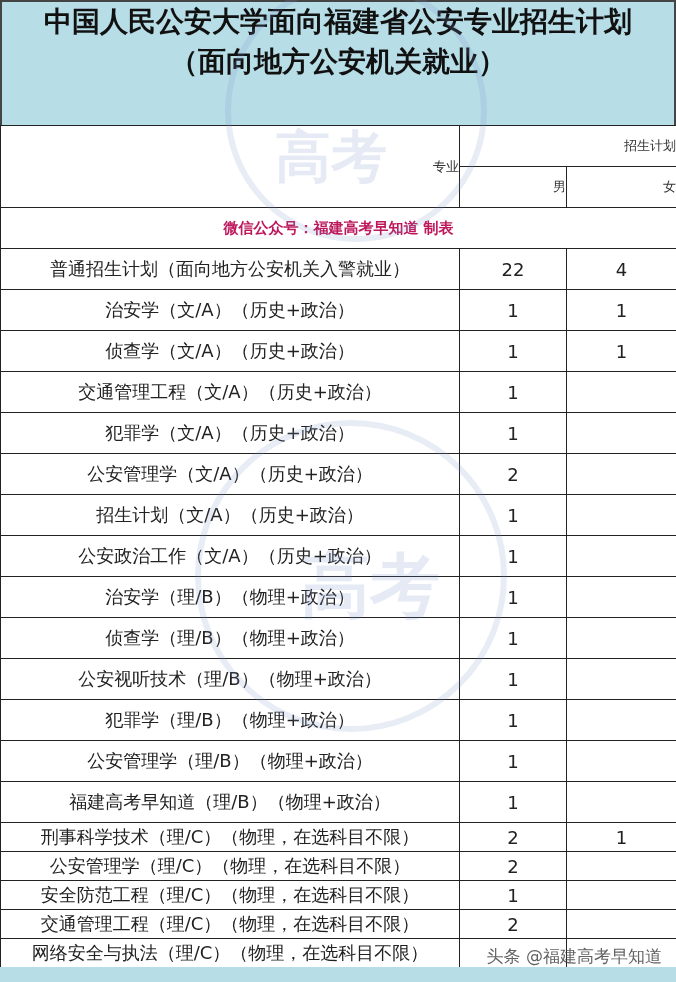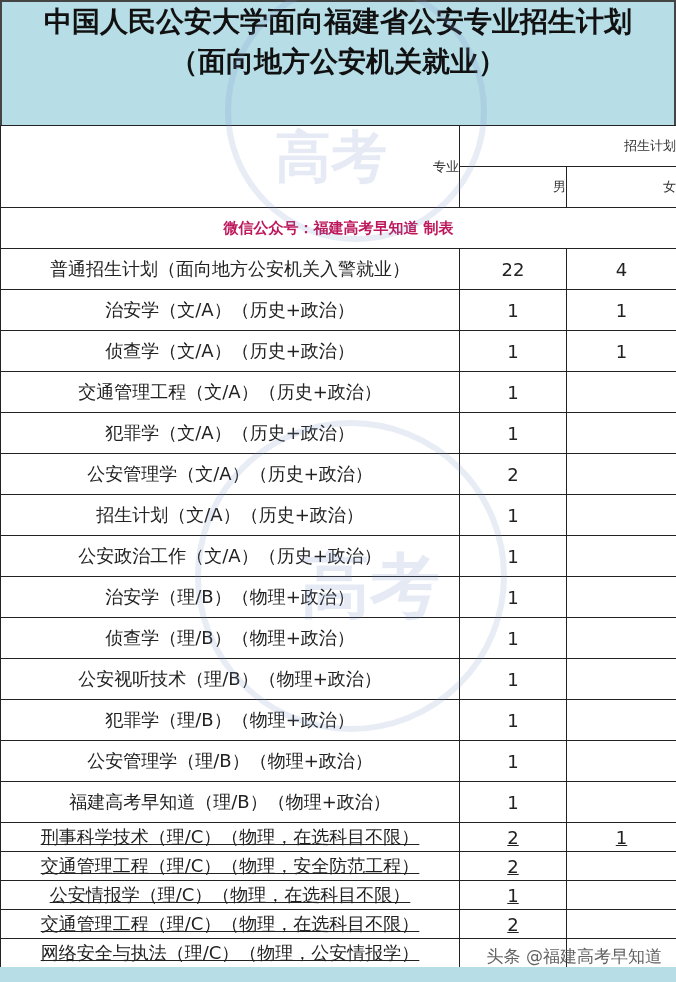--- a/index.html
+++ b/index.html
@@ -31,21 +31,21 @@
     border: 1px solid #222; text-align: center; color: #222;
     font-size: 18px; padding: 0; overflow: hidden; white-space: nowrap;
     background: transparent;
   }
   col.c1 { width: 459px; }
   col.c2 { width: 107px; }
   col.c3 { width: 110px; }
   .hdr td { height: 40px; font-size: 13px; color: #333; text-align: right; }
   .notice td { height: 40px; color: #be185d; font-weight: bold; font-size: 15px; }
   .row-tall td { height: 40px; text-align: center; }
-  .row-short td { height: 28px; text-decoration: underline; }
+  .row-short td { height: 28px; }
   .bottom-band {
     position: absolute; left: 0; top: 967px; width: 676px; height: 15px;
     background: #b7dde7;
   }
   .seal {
     position: absolute; pointer-events: none; border-radius: 50%;
     border: 6px solid rgba(120,150,200,0.18);
   }
   .seal-text {
     position: absolute; pointer-events: none; color: rgba(110,140,200,0.18);
@@ -152,36 +152,36 @@
       <td>福建高考早知道（理/B）（物理+政治）</td>
       <td>1</td>
       <td></td>
     </tr>
     <tr class="row-short">
       <td>刑事科学技术（理/C）（物理，在选科目不限）</td>
       <td>2</td>
       <td>1</td>
     </tr>
     <tr class="row-short">
-      <td>交通管理工程（理/C）（物理，安全防范工程）</td>
+      <td>公安管理学（理/C）（物理，在选科目不限）</td>
       <td>2</td>
       <td></td>
     </tr>
     <tr class="row-short">
-      <td>公安情报学（理/C）（物理，在选科目不限）</td>
+      <td>安全防范工程（理/C）（物理，在选科目不限）</td>
       <td>1</td>
       <td></td>
     </tr>
     <tr class="row-short">
       <td>交通管理工程（理/C）（物理，在选科目不限）</td>
       <td>2</td>
       <td></td>
     </tr>
     <tr class="row-short">
-      <td>网络安全与执法（理/C）（物理，公安情报学）</td>
+      <td>网络安全与执法（理/C）（物理，在选科目不限）</td>
       <td></td>
       <td></td>
     </tr>
   </tbody>
     </table>
 </div>
 
 <div class="bottom-band"></div>
 
 <div class="seal" style="left:225px; top:-20px; width:250px; height:250px;"></div>

